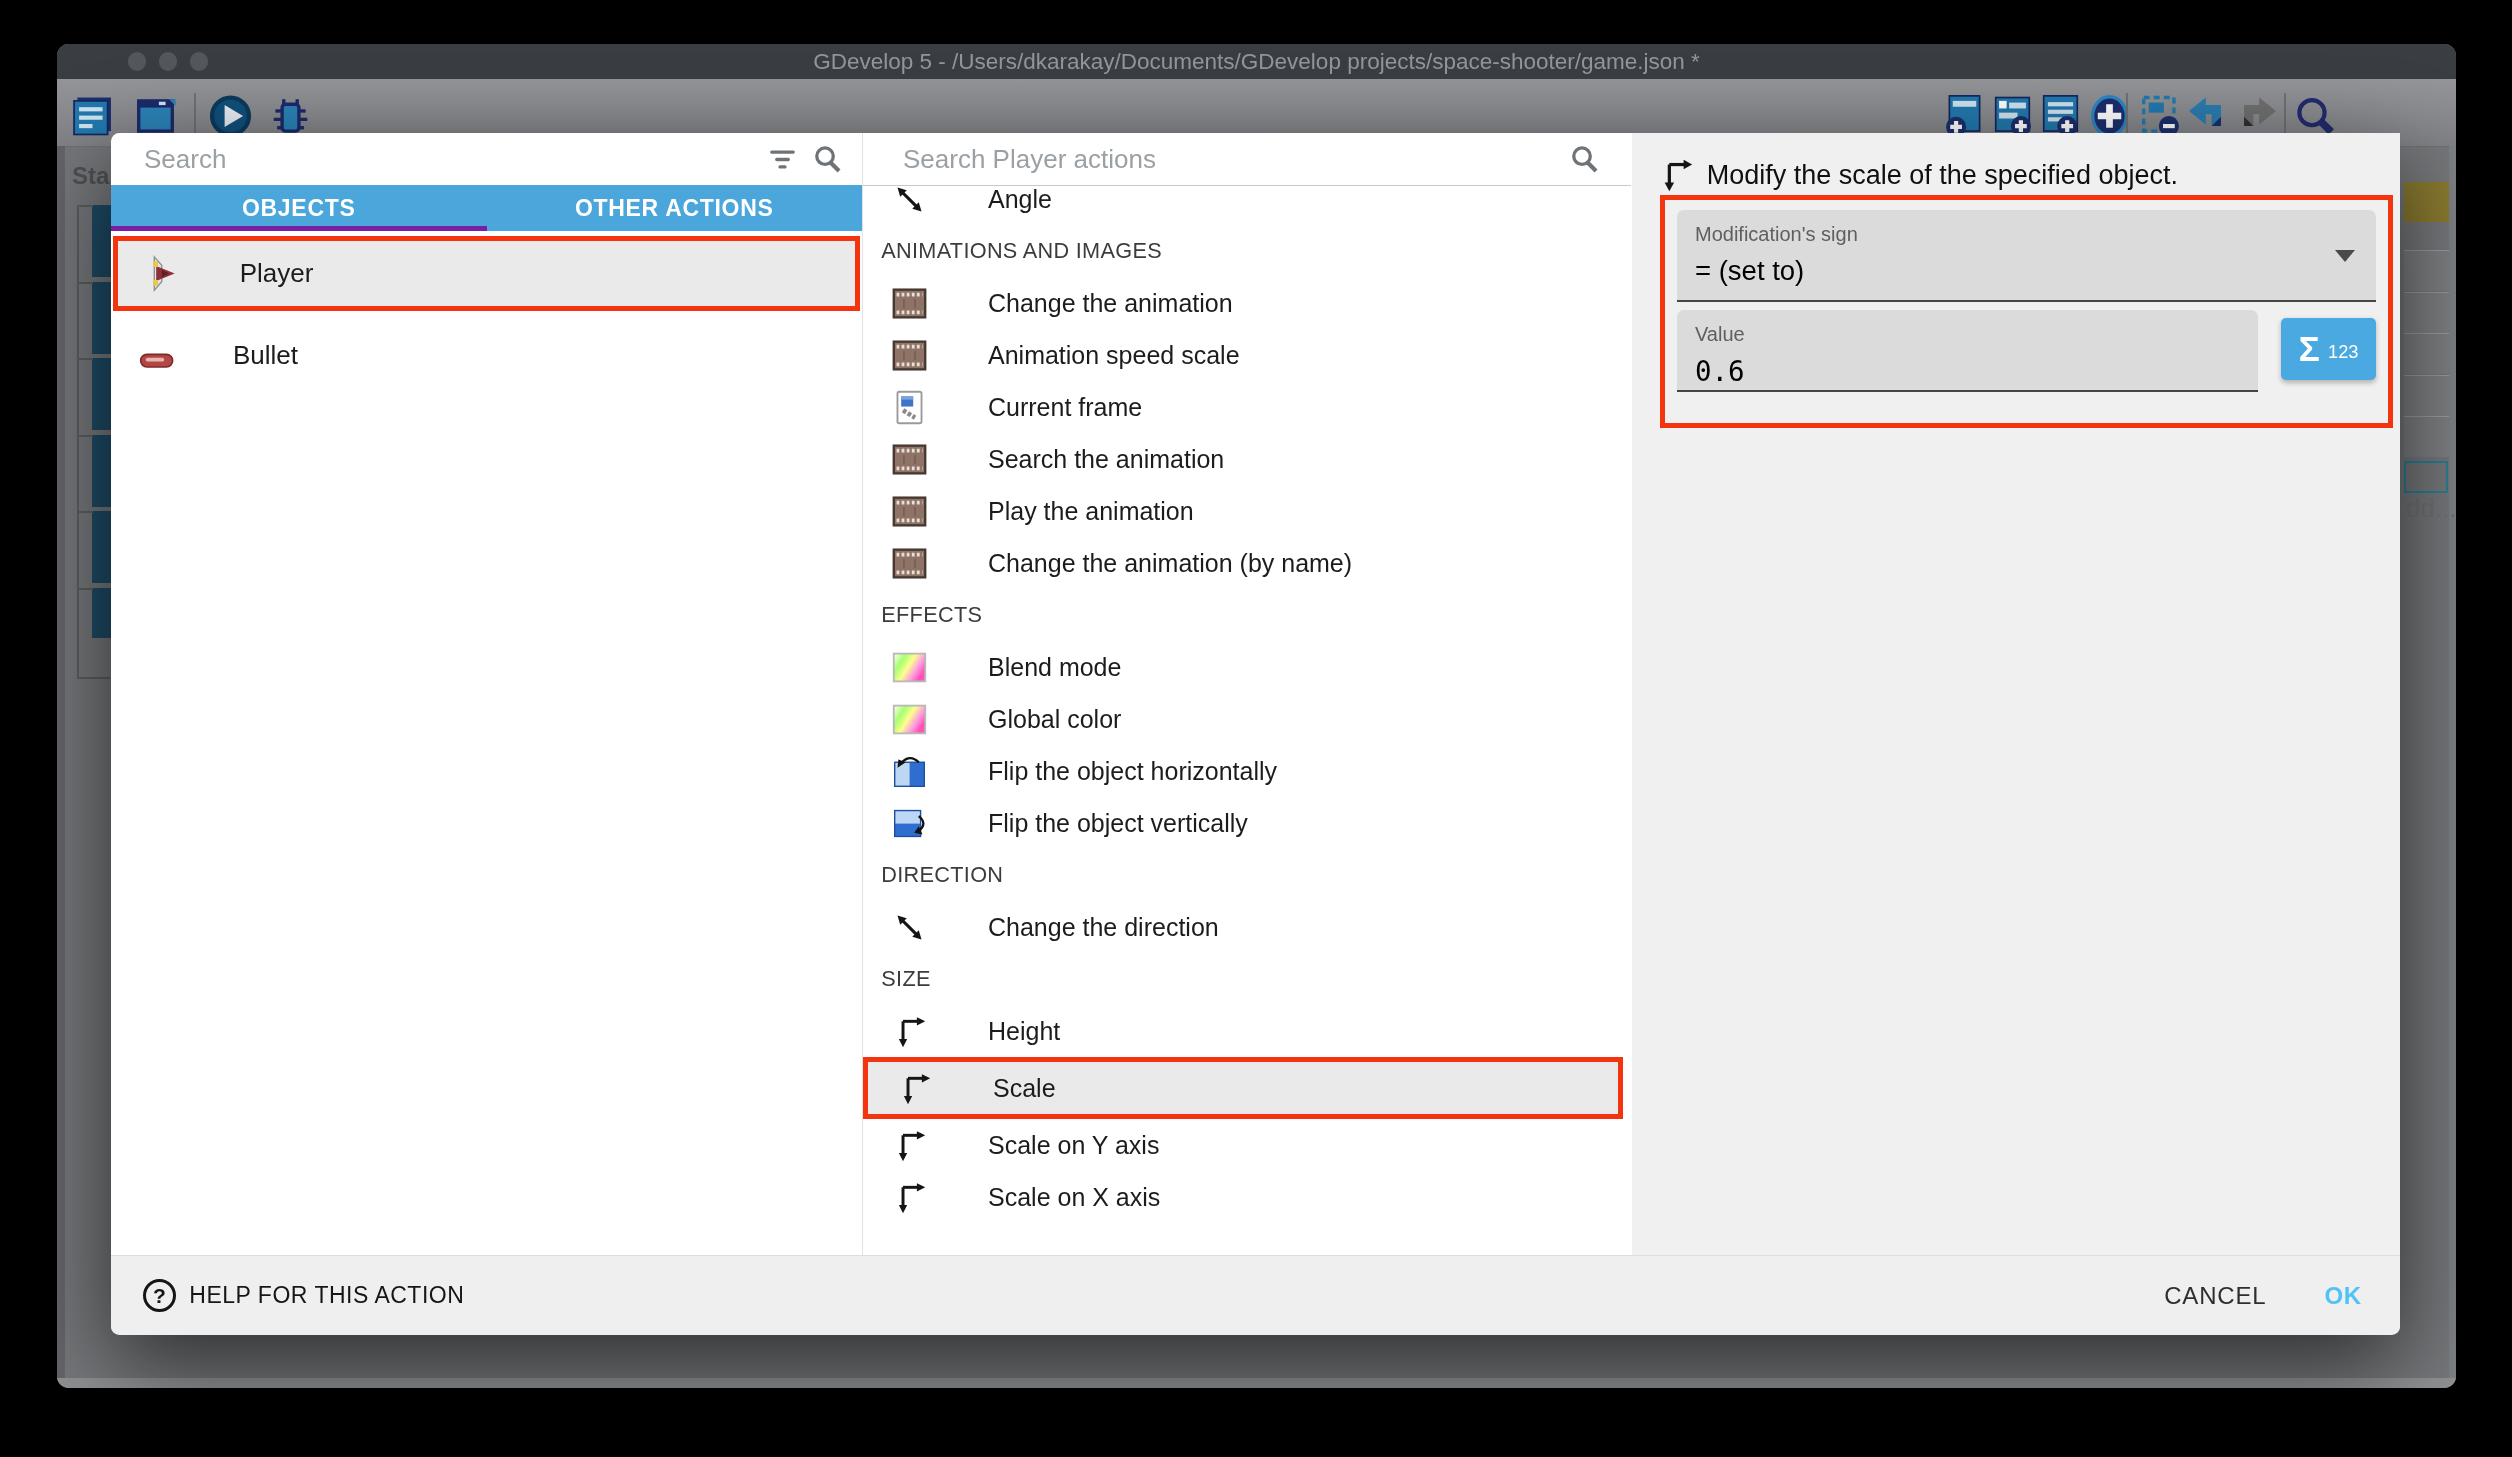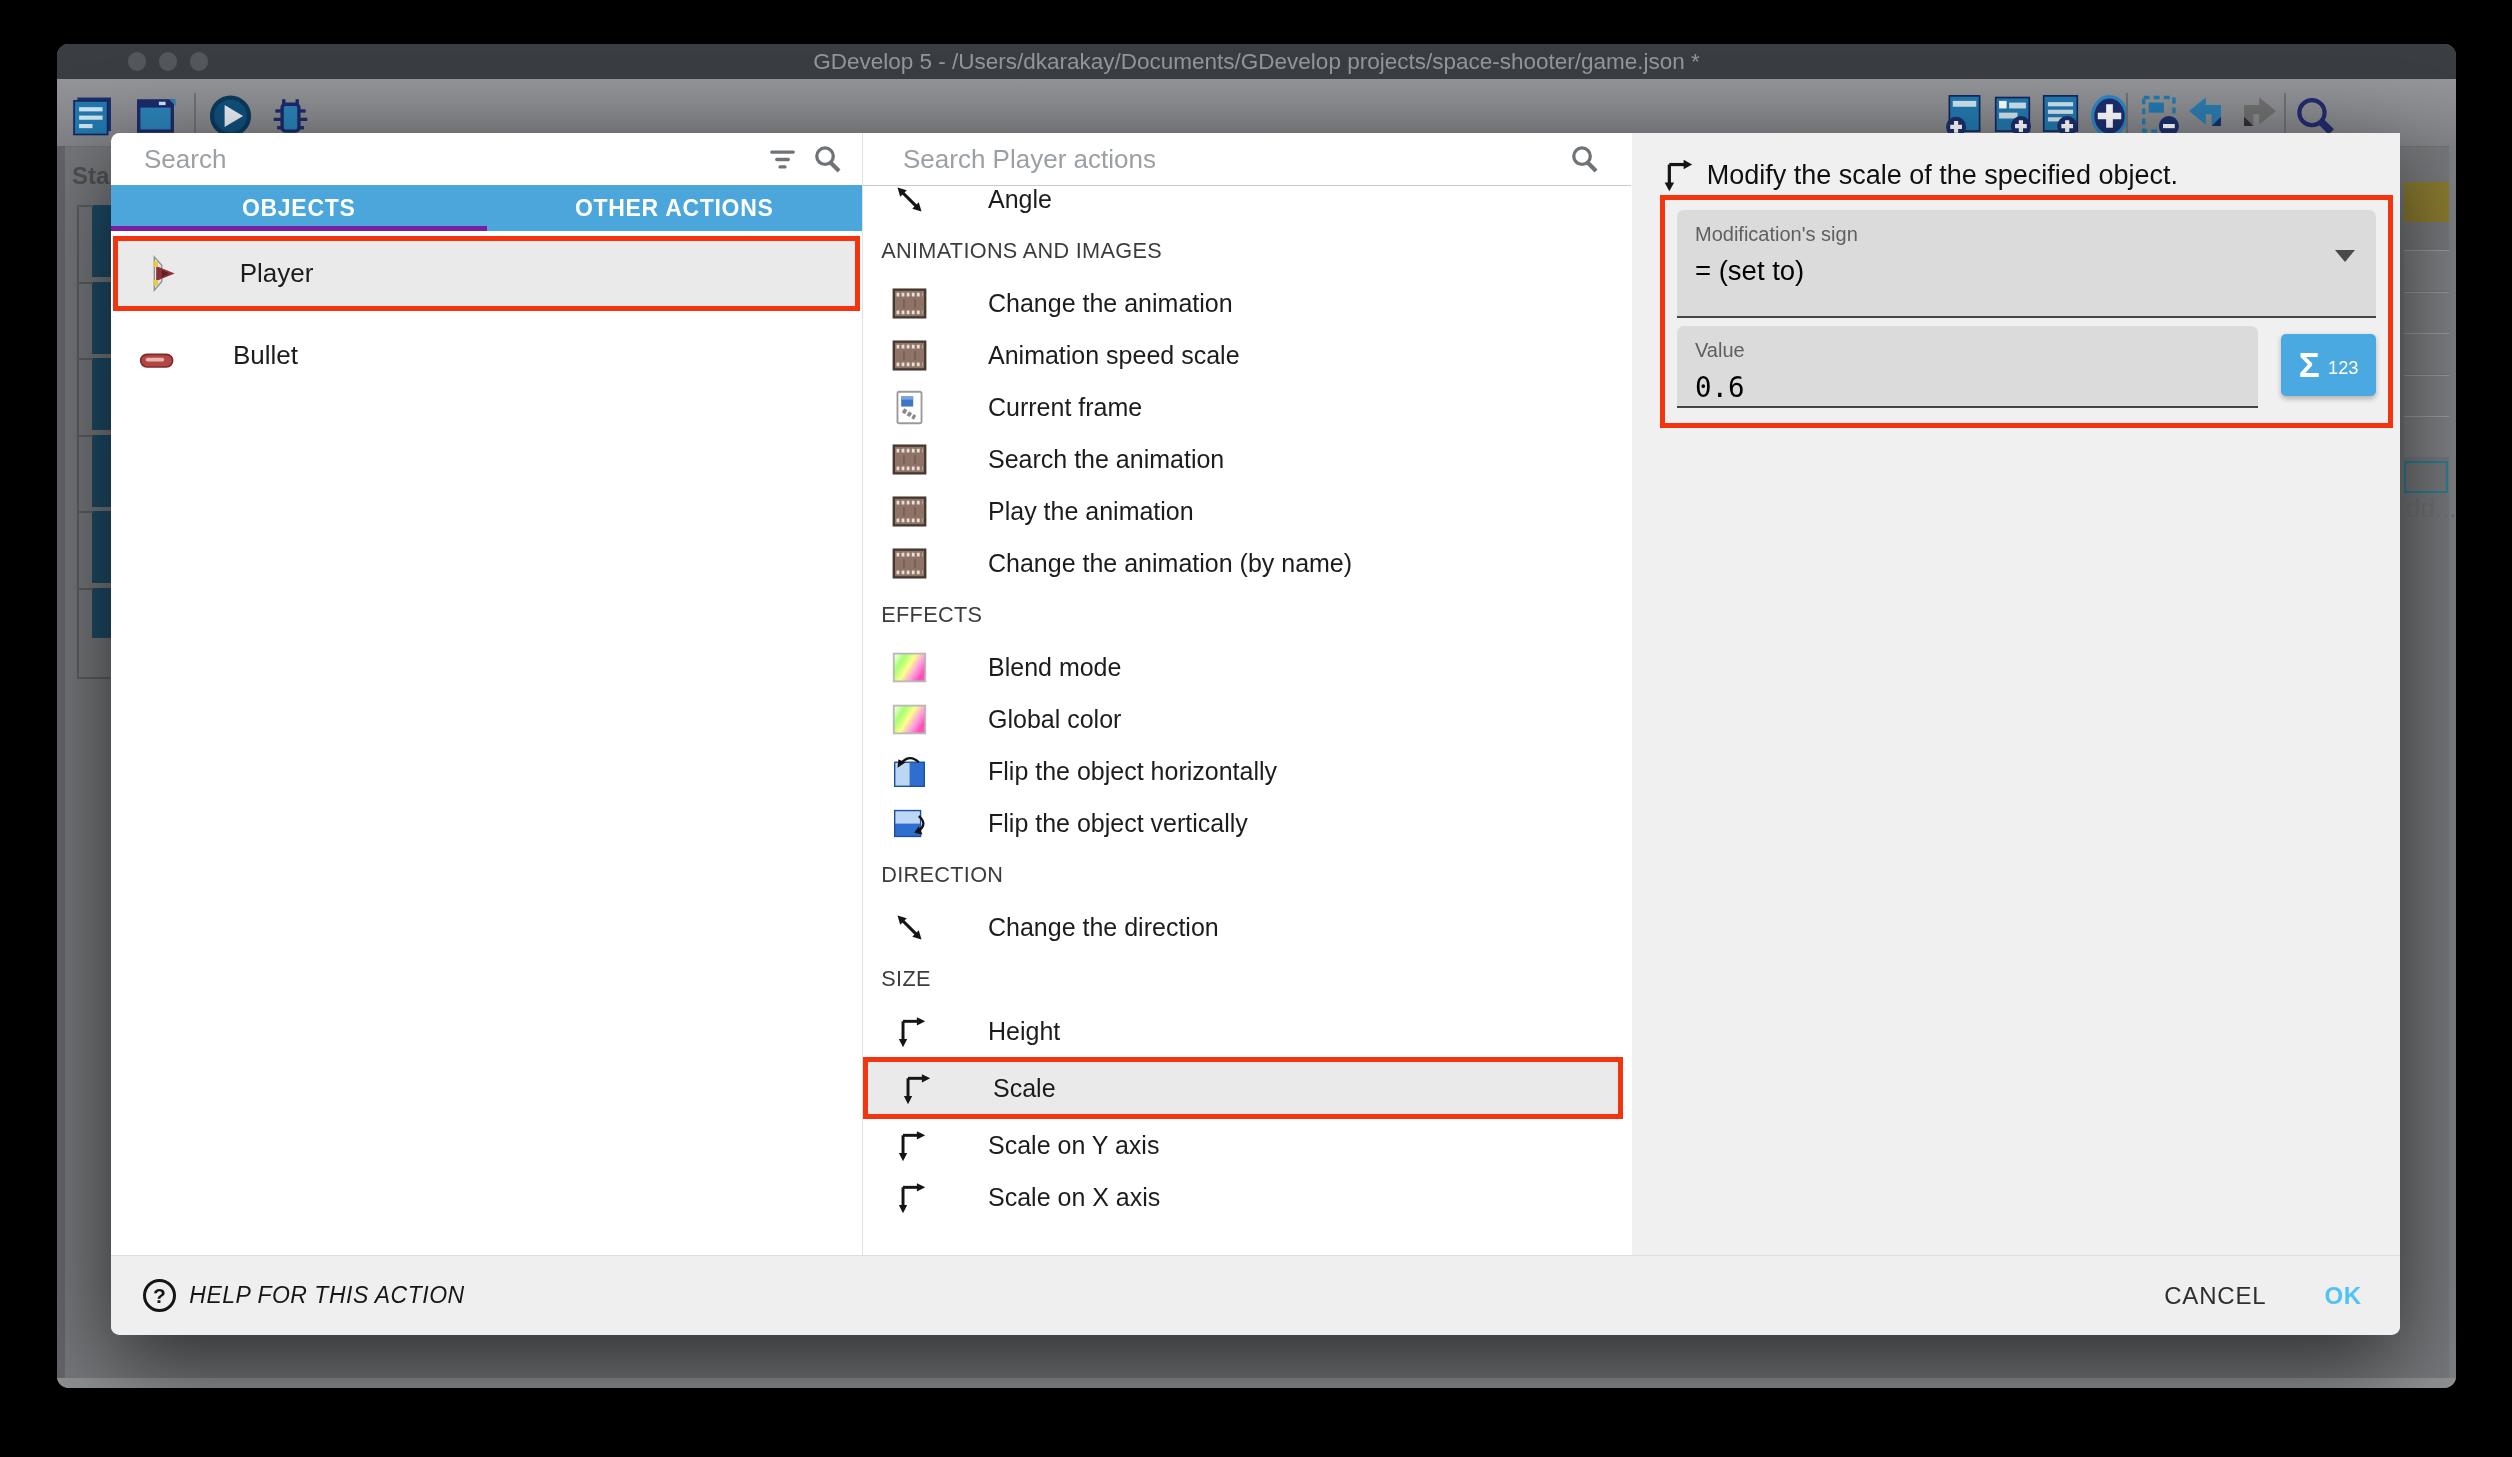--- a/index.html
+++ b/index.html
@@ -83,41 +83,41 @@
   .rp-header{left:25px;top:23px;display:flex;align-items:center;}
   .rp-header .icon{width:38px;height:38px;}
   .rp-header .icon svg{width:100%;height:100%;display:block;}
   .rp-header .txt{margin-left:11.7px;font-size:27px;color:#101010;}
   .param-box{left:28px;top:62px;width:733px;height:233px;border:5px solid var(--annotation,#f4340f);
              box-sizing:border-box;padding:10px 11.7px;}
   .field{background:#dbdbdb;border-bottom:2.5px solid #454545;border-radius:6.7px 6.7px 0 0;
          position:relative;box-sizing:border-box;padding:13.3px 18.3px 0 18.3px;}
   .field .flabel{font-size:20px;color:#5f5f5f;}
   .field .fvalue{margin-top:8.3px;font-size:27.5px;color:#000;}
-  .field-sign{width:100%;height:108px;}
+  .field-sign{width:100%;height:92px;}
   .caret{position:absolute;right:21.7px;top:40px;width:0;height:0;
          border-left:10.8px solid transparent;border-right:10.8px solid transparent;
          border-top:12.5px solid #4a4a4a;}
   .row2{margin-top:8px;display:flex;align-items:flex-start;border-radius:31px;}
   .field-value{width:596px;height:82px;}
   .mono{font-family:"DejaVu Sans Mono",monospace;}
   .sigma-btn{margin-left:23px;margin-top:8.3px;width:98px;height:62px;border-radius:5px;
              background:var(--accent-blue,#4aa9e0);display:flex;align-items:center;justify-content:center;
              box-shadow:0 2.5px 5px rgba(0,0,0,.25);}
   .sigma-btn .sg{color:#fff;font-size:35px;font-weight:bold;}
   .sigma-btn .dg{color:#fff;font-size:18.3px;margin-left:8.3px;margin-top:5px;}
 
   .dlg-footer{left:0;top:1122px;width:2289px;height:79px;background:#efefef;
               border-top:0.8px solid #dddddd;border-radius:0 0 8.3px 8.3px;
               display:flex;align-items:center;}
   .help{display:flex;align-items:center;margin-left:32px;flex:1;}
   .help-circle{width:33px;height:33px;border-radius:50%;border:3.3px solid #161616;box-sizing:border-box;
                display:flex;align-items:center;justify-content:center;
                font-size:21px;font-weight:bold;color:#161616;}
-  .help-lbl{margin-left:13.3px;font-size:23px;color:#161616;letter-spacing:0.5px;font-style:italic;}
+  .help-lbl{margin-left:13.3px;font-size:23px;color:#161616;letter-spacing:0.5px;}
   .btn-cancel{font-size:24px;color:#2e2e2e;letter-spacing:0.8px;margin-right:58px;}
   .btn-ok{font-size:24px;color:var(--ok-blue,#4fc3f7);letter-spacing:0.8px;margin-right:38px;font-weight:bold;}
 </style>
 </head>
 <body>
 
 <div class="abs window">
   <div class="abs titlebar">
     <div class="abs traffic" style="left:71px"></div>
     <div class="abs traffic" style="left:102px"></div>

